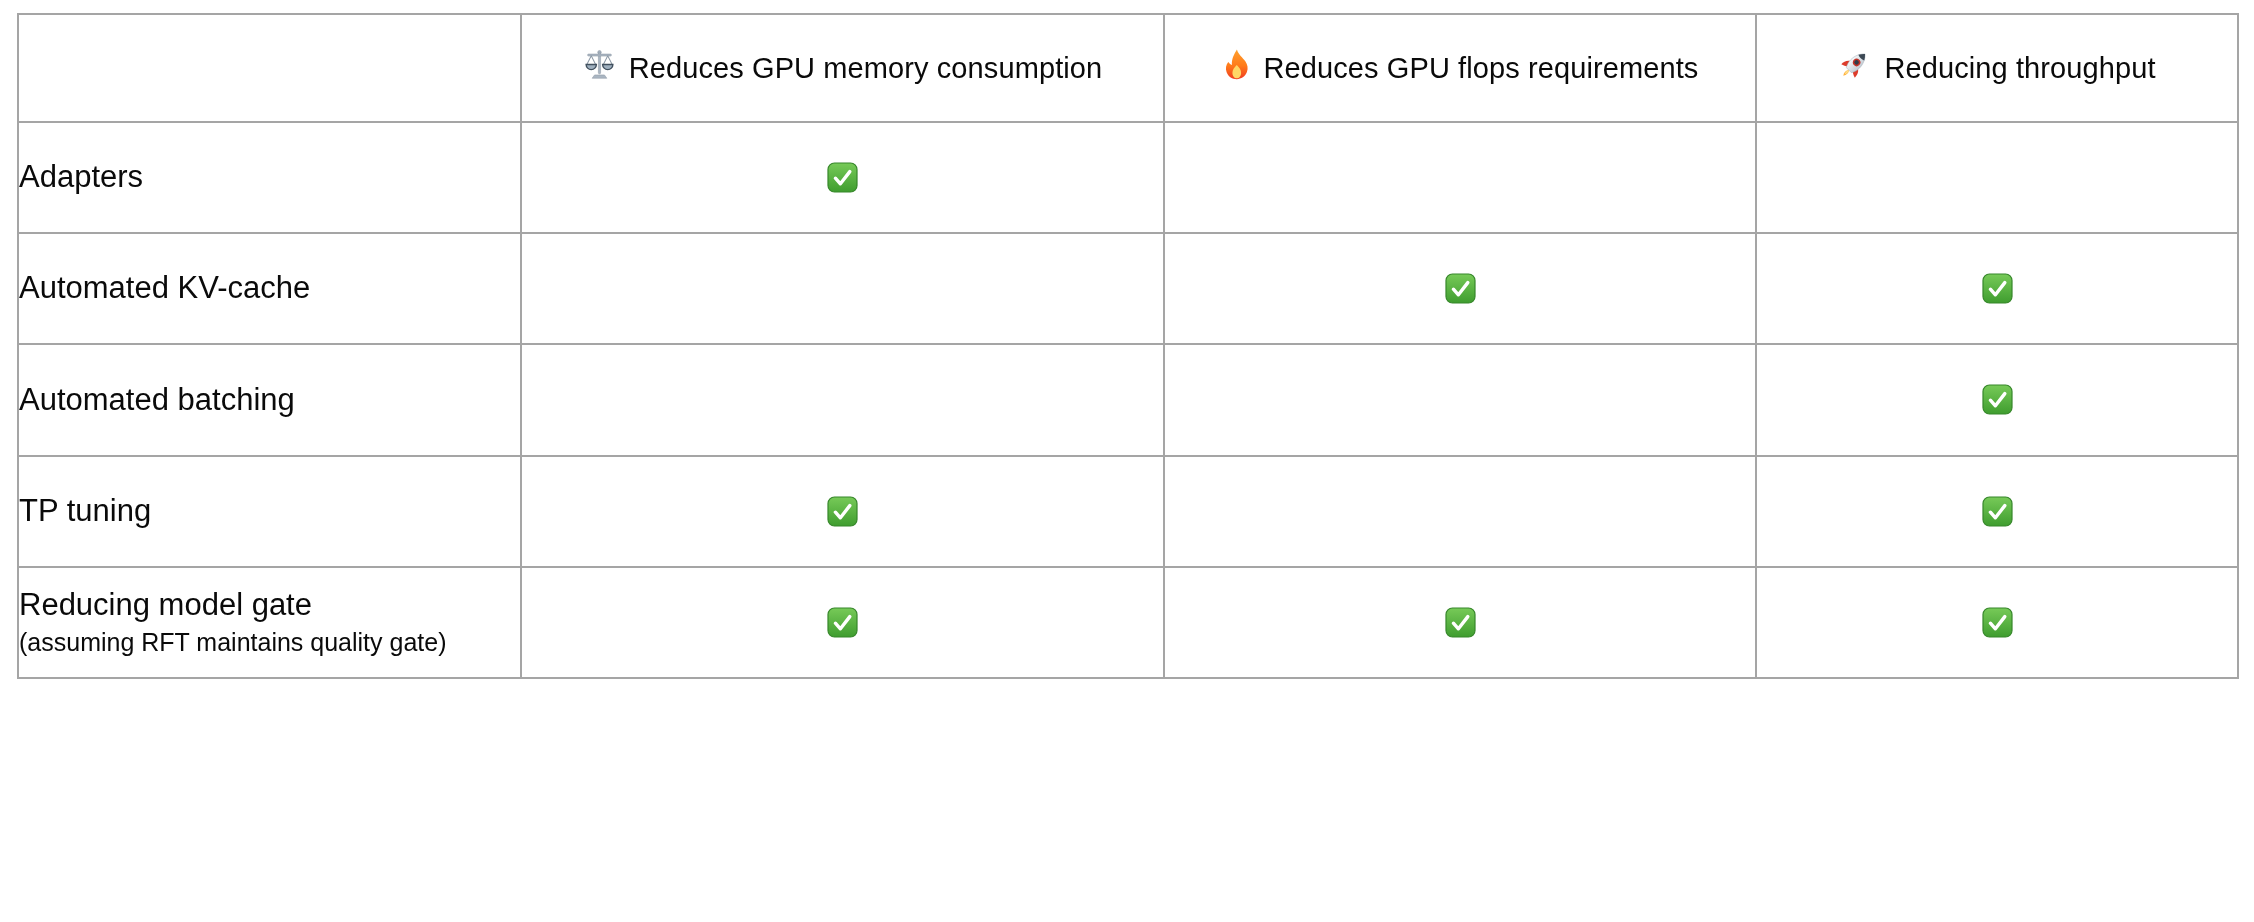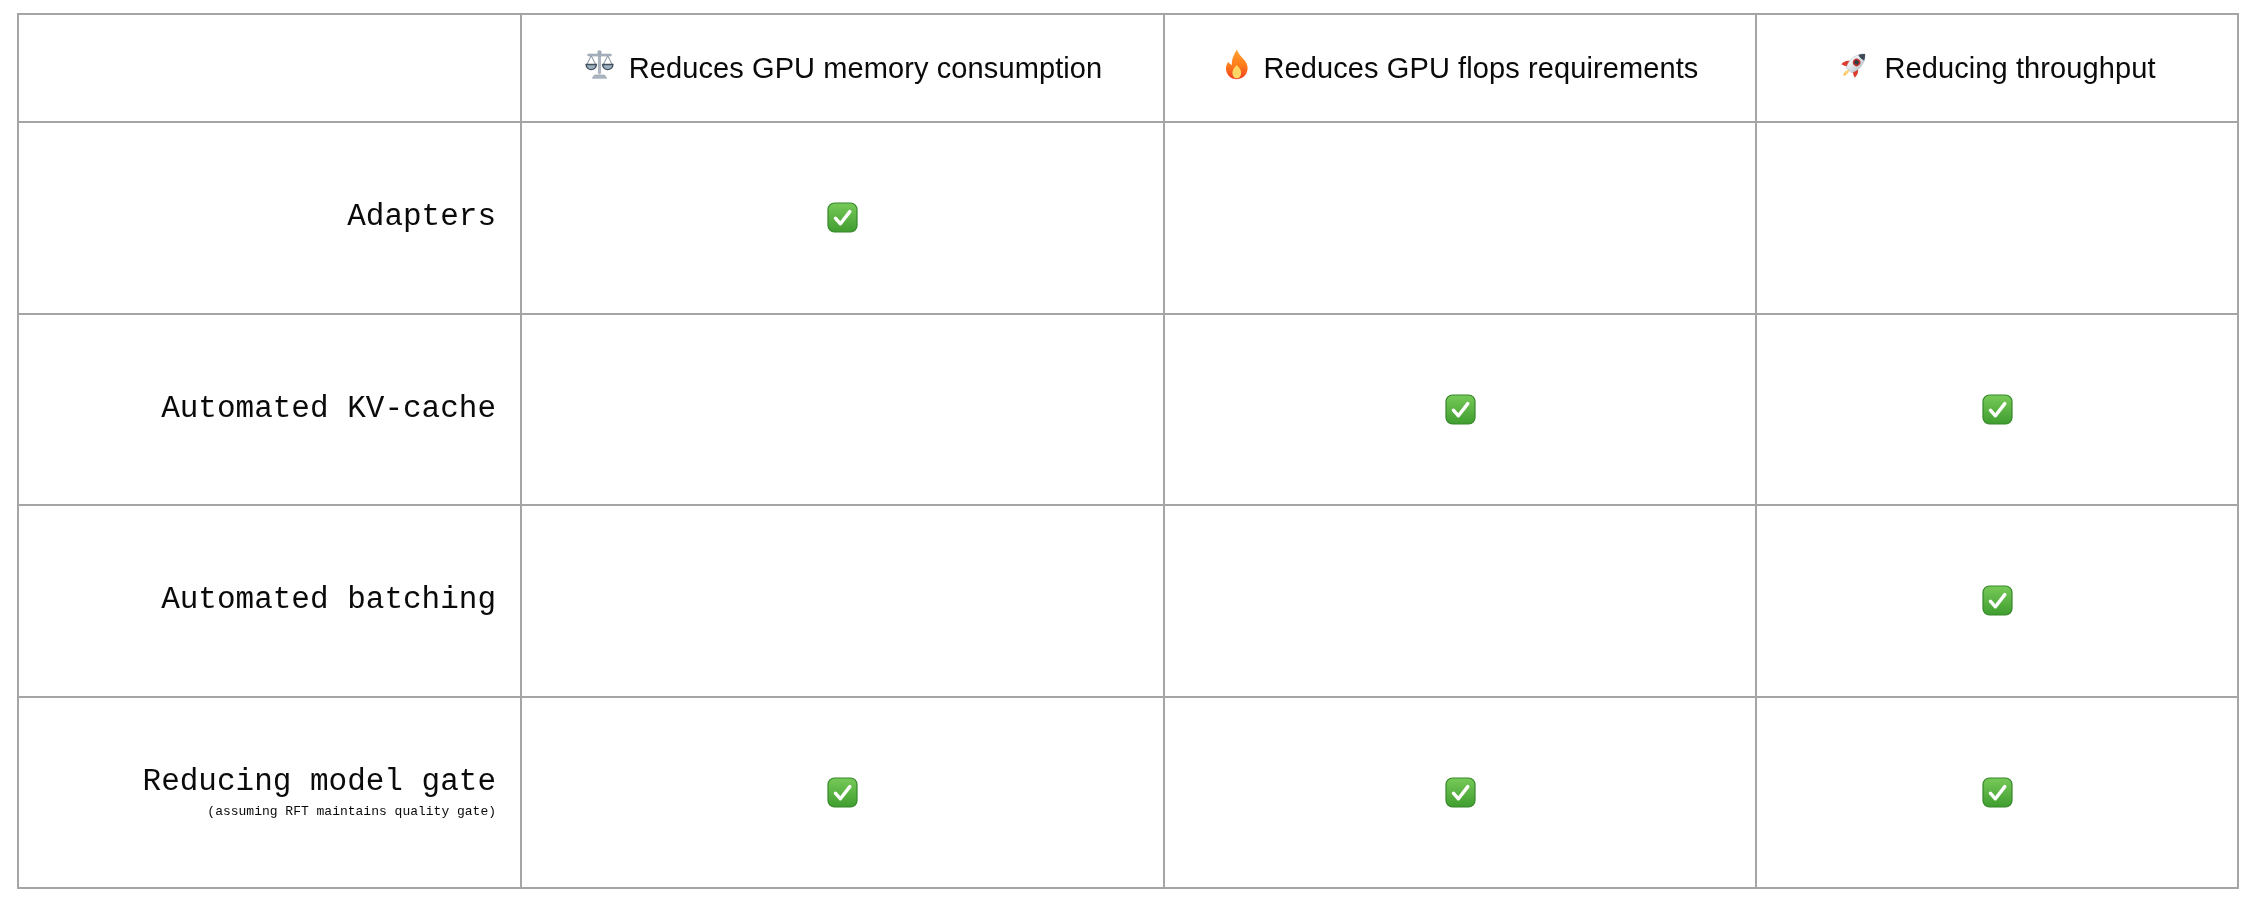--- a/index.html
+++ b/index.html
@@ -9,21 +9,21 @@
     color: #0a0a0a;
   }
   body { width: 2254px; height: 922px; overflow: hidden; }
 
   .matrix-wrap { padding: 13px 17px; }
 
   table.matrix {
     border-collapse: collapse;
     table-layout: fixed;
     width: 2220px;
-    height: 876px;
+    height: 666px;
     background: #7dd3fc;
     padding-left: 36px;
   }
   table.matrix th,
   table.matrix td {
     border: 2px solid #a5a5a5;
     vertical-align: middle;
     background: #ffffff;
   }
 
@@ -44,28 +44,27 @@
   .head-inner {
     display: inline-flex;
     align-items: center;
     justify-content: center;
     gap: 13px;
     white-space: nowrap;
   }
   .head-icon { display: inline-block; flex: 0 0 auto; }
 
   td.label-cell {
-    text-align: right;
+    text-align: left;
     padding-right: 24px;
     font-size: 31px;
     line-height: 1.18;
-    font-family: Liberation Mono, monospace;
   }
   .row-subnote {
-    font-size: 13px;
+    font-size: 25px;
     line-height: 1.25;
     margin-top: 3px;
   }
 
   td.check-cell { text-align: center; }
   .check-icon-box {
     display: inline-block;
     width: 31px; height: 31px;
     vertical-align: middle;
   }
@@ -195,20 +194,35 @@
     </td>
     <td class="check-cell"></td>
     <td class="check-cell"></td>
     <td class="check-cell"><span class="check-icon-box"><svg width="31" height="31" viewBox="0 0 31 31">
                 <rect x="1" y="1" width="29" height="29" rx="6.5" fill="url(#g-check)" stroke="#36872a" stroke-width="1.2"></rect>
                 <path d="M8.4 16.2 L13.4 21.8 L22.8 9.6" fill="none" stroke="#ffffff" stroke-width="3.4" stroke-linecap="round" stroke-linejoin="round"></path>
               </svg></span></td>
   </tr>
         <tr class="data-row">
     <td class="label-cell">
+      <div class="row-label">TP tuning</div>
+
+    </td>
+    <td class="check-cell"><span class="check-icon-box"><svg width="31" height="31" viewBox="0 0 31 31">
+                <rect x="1" y="1" width="29" height="29" rx="6.5" fill="url(#g-check)" stroke="#36872a" stroke-width="1.2"></rect>
+                <path d="M8.4 16.2 L13.4 21.8 L22.8 9.6" fill="none" stroke="#ffffff" stroke-width="3.4" stroke-linecap="round" stroke-linejoin="round"></path>
+              </svg></span></td>
+    <td class="check-cell"></td>
+    <td class="check-cell"><span class="check-icon-box"><svg width="31" height="31" viewBox="0 0 31 31">
+                <rect x="1" y="1" width="29" height="29" rx="6.5" fill="url(#g-check)" stroke="#36872a" stroke-width="1.2"></rect>
+                <path d="M8.4 16.2 L13.4 21.8 L22.8 9.6" fill="none" stroke="#ffffff" stroke-width="3.4" stroke-linecap="round" stroke-linejoin="round"></path>
+              </svg></span></td>
+  </tr>
+        <tr class="data-row">
+    <td class="label-cell">
       <div class="row-label">Reducing model gate</div>
       <div class="row-subnote">(assuming RFT maintains quality gate)</div>
     </td>
     <td class="check-cell"><span class="check-icon-box"><svg width="31" height="31" viewBox="0 0 31 31">
                 <rect x="1" y="1" width="29" height="29" rx="6.5" fill="url(#g-check)" stroke="#36872a" stroke-width="1.2"></rect>
                 <path d="M8.4 16.2 L13.4 21.8 L22.8 9.6" fill="none" stroke="#ffffff" stroke-width="3.4" stroke-linecap="round" stroke-linejoin="round"></path>
               </svg></span></td>
     <td class="check-cell"><span class="check-icon-box"><svg width="31" height="31" viewBox="0 0 31 31">
                 <rect x="1" y="1" width="29" height="29" rx="6.5" fill="url(#g-check)" stroke="#36872a" stroke-width="1.2"></rect>
                 <path d="M8.4 16.2 L13.4 21.8 L22.8 9.6" fill="none" stroke="#ffffff" stroke-width="3.4" stroke-linecap="round" stroke-linejoin="round"></path>

